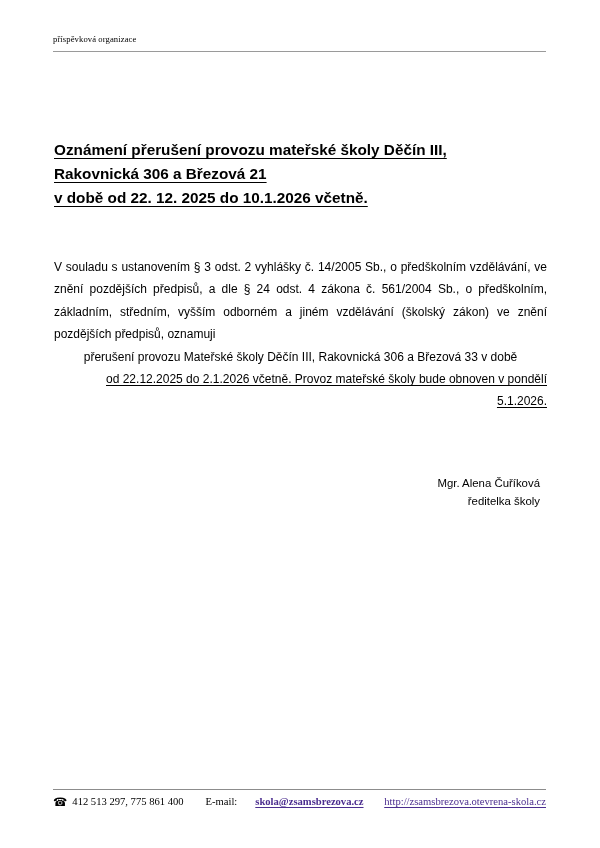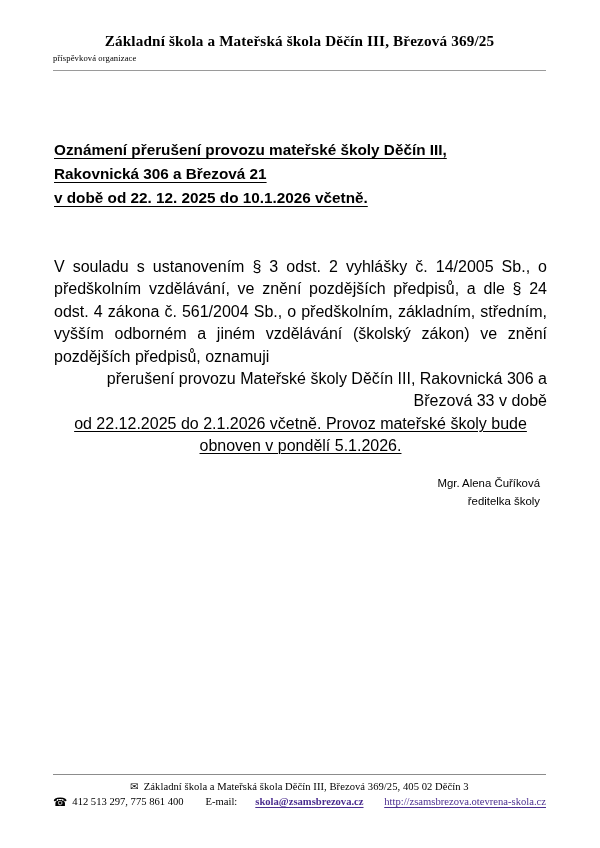--- a/index.html
+++ b/index.html
@@ -72,39 +72,39 @@
     text-decoration-thickness: 1.3px;
   }
 
   
   .body-text {
     position: absolute;
     left: 54px;
     right: 53px;
     top: 256px;
     font-family: "Liberation Sans", sans-serif;
-    font-size: 16px;
+    font-size: 12px;
     line-height: 22.4px;
     text-align: justify;
   }
   .body-text p {
     margin: 0;
   }
   .body-text .last-line {
     display: block;
-    text-align: center;
+    text-align: right;
   }
   .body-text .last-line span {
     text-decoration: underline;
     text-underline-offset: 2px;
     text-decoration-thickness: 0.9px;
   }
   .nowrap-break {
     display: block;
-    text-align: right;
+    text-align: center;
   }
 
   
   .signature {
     position: absolute;
     left: 360px;
     width: 180px;
     top: 474px;
     text-align: right;
     font-family: "Liberation Sans", sans-serif;
@@ -167,21 +167,20 @@
     text-decoration-thickness: 0.8px;
   }
   .email-label { margin-right: 18px; }
 </style>
 </head>
 <body>
 
 <div class="page">
 
   <div class="header">
-    <div class="header-title">Základní škola a Mateřská škola Děčín III, Březová 369/25</div>
     <div class="header-sub">příspěvková organizace</div>
     <div class="rule"></div>
   </div>
 
   <div class="doc-title">
     <span class="tl"><span>Oznámení přerušení provozu mateřské školy Děčín III,</span></span>
     <span class="tl"><span>Rakovnická 306 a Březová 21</span></span>
     <span class="tl"><span>v době od 22. 12. 2025 do 10.1.2026 včetně.</span></span>
   </div>
 
@@ -189,23 +188,20 @@
     <p><span>V souladu s ustanovením § 3 odst. 2 vyhlášky č. 14/2005 Sb., o předškolním vzdělávání, ve znění pozdějších předpisů, a dle § 24 odst. 4 zákona č. 561/2004 Sb., o předškolním, základním, středním, vyšším odborném a jiném vzdělávání (školský zákon) ve znění pozdějších předpisů, oznamuji</span><span class="nowrap-break">přerušení provozu Mateřské školy Děčín III, Rakovnická 306 a Březová 33 v době</span><span class="last-line"><span>od 22.12.2025 do 2.1.2026 včetně. Provoz mateřské školy bude obnoven v pondělí 5.1.2026.</span></span></p>
   </div>
 
   <div class="signature">
     <div>Mgr. Alena Čuříková</div>
     <div>ředitelka školy</div>
   </div>
 
   <div class="footer">
     <div class="rule-footer"></div>
-    <div class="footer-line footer-line-1">
-      <span class="icon-env">✉</span><span>Základní škola a Mateřská škola Děčín III, Březová 369/25, 405 02  Děčín 3</span>
-    </div>
     <div class="footer-line footer-line-2">
       <span class="fl2-phonegroup">
         <span class="icon-phone">☎</span>
           <span>412 513 297, 775 861 400</span>
       </span>
       <span class="spacer-a"></span>
       <span class="email-label">E-mail:</span>
       <a class="link" href="#" style="color: rgb(75, 45, 143); font-weight: bold;">skola@zsamsbrezova.cz</a>
       <span class="spacer-b"></span>
       <a class="link" href="#" style="color: rgb(75, 45, 143);">http://zsamsbrezova.otevrena-skola.cz</a>

